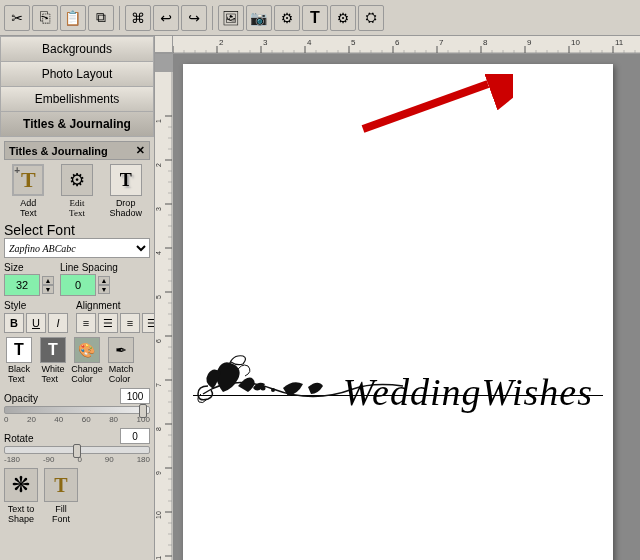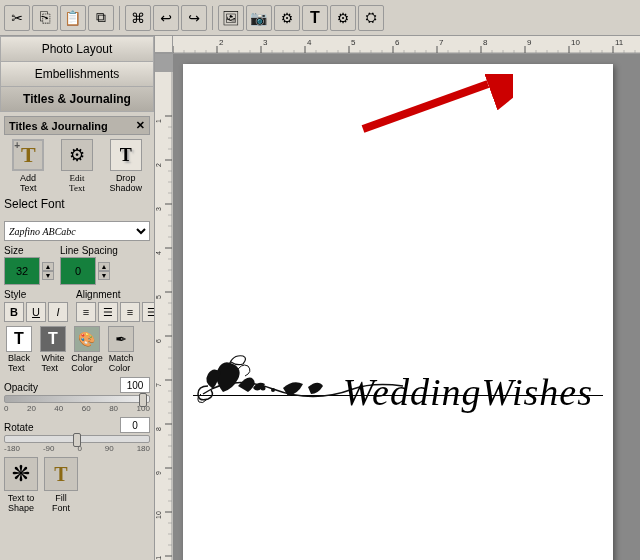--- a/index.html
+++ b/index.html
@@ -121,21 +121,21 @@
       border: 1px solid #999;
       font-family: 'Zapfino', cursive;
     }
 
     .size-line-row {
       display: flex; gap: 6px; margin-bottom: 4px; align-items: flex-end;
     }
     .spin-group { display: flex; flex-direction: column; }
     .spin-label { font-size: 10px; margin-bottom: 1px; }
     .spin-ctrl { display: flex; align-items: center; gap: 2px; }
-    .spin-input { width: 36px; height: 28px; font-size: 11px; border: 1px solid #999; text-align: center; background: #15803d; }
+    .spin-input { width: 36px; height: 22px; font-size: 11px; border: 1px solid #999; text-align: center; background: #86efac; }
     .spin-arrows { display: flex; flex-direction: column; }
     .spin-arrow { width: 12px; height: 9px; background: #c8c4bc; border: 1px solid #999; font-size: 7px; display: flex; align-items: center; justify-content: center; cursor: pointer; line-height: 1; }
 
     .style-align-row {
       display: flex; gap: 8px; margin-bottom: 4px; align-items: center;
     }
     .style-group, .align-group { display: flex; flex-direction: column; }
     .group-label { font-size: 10px; margin-bottom: 2px; }
     .btn-row { display: flex; gap: 2px; }
     .fmt-btn {
@@ -309,49 +309,50 @@
   <div class="tb-btn">📷</div>
   <div class="tb-btn">⚙</div>
   <div class="tb-btn" style="font-size:16px;font-weight:bold;">T</div>
   <div class="tb-btn">⚙</div>
   <div class="tb-btn">⛭</div>
 </div>
 
 <div id="main">
 
   <div id="left-panel">
+    <div class="nav-btn">Backgrounds</div>
     <div class="nav-btn">Photo Layout</div>
     <div class="nav-btn">Embellishments</div>
     <div class="nav-btn active">Titles &amp; Journaling</div>
 
     <div id="tj-panel">
       <div id="tj-header">
         <span>Titles &amp; Journaling</span>
         <span style="cursor:pointer;">✕</span>
       </div>
 
       <div class="section-row">
         <div class="tool-item">
           <div class="tool-icon add-text">
             <span class="plus-badge">+</span>
             <span style="font-size:22px;font-weight:bold;color:#8B6914;font-family:serif;">T</span>
           </div>
-          <span style="font-size:9px;">Add<br>Text</span>
+          <span style="font-size:9px;text-align:center;">Add<br>Text</span>
         </div>
         <div class="tool-item">
           <div class="tool-icon" style="background:#c8c4bc;">⚙</div>
           <span style="font-size:9px;text-align:center;font-family:Liberation Serif, serif;">Edit<br>Text</span>
         </div>
         <div class="tool-item">
           <div class="tool-icon" style="font-family:serif;font-size:18px;font-weight:bold;text-shadow:2px 2px 2px #aaa;">T</div>
           <span style="font-size:9px;text-align:center;">Drop<br>Shadow</span>
         </div>
       </div>
 
-      <div style="font-size:12px; margin-bottom:10px;">Select Font</div>
+      <div style="font-size:14px; margin-bottom:0;">Select Font</div>
       <div class="select-font-row">
         <select class="font-select" style="width:100%;font-style:italic;">
           <option>Zapfino ABCabc</option>
         </select>
       </div>
 
       <div class="size-line-row">
         <div class="spin-group">
           <div class="spin-label">Size</div>
           <div class="spin-ctrl">

